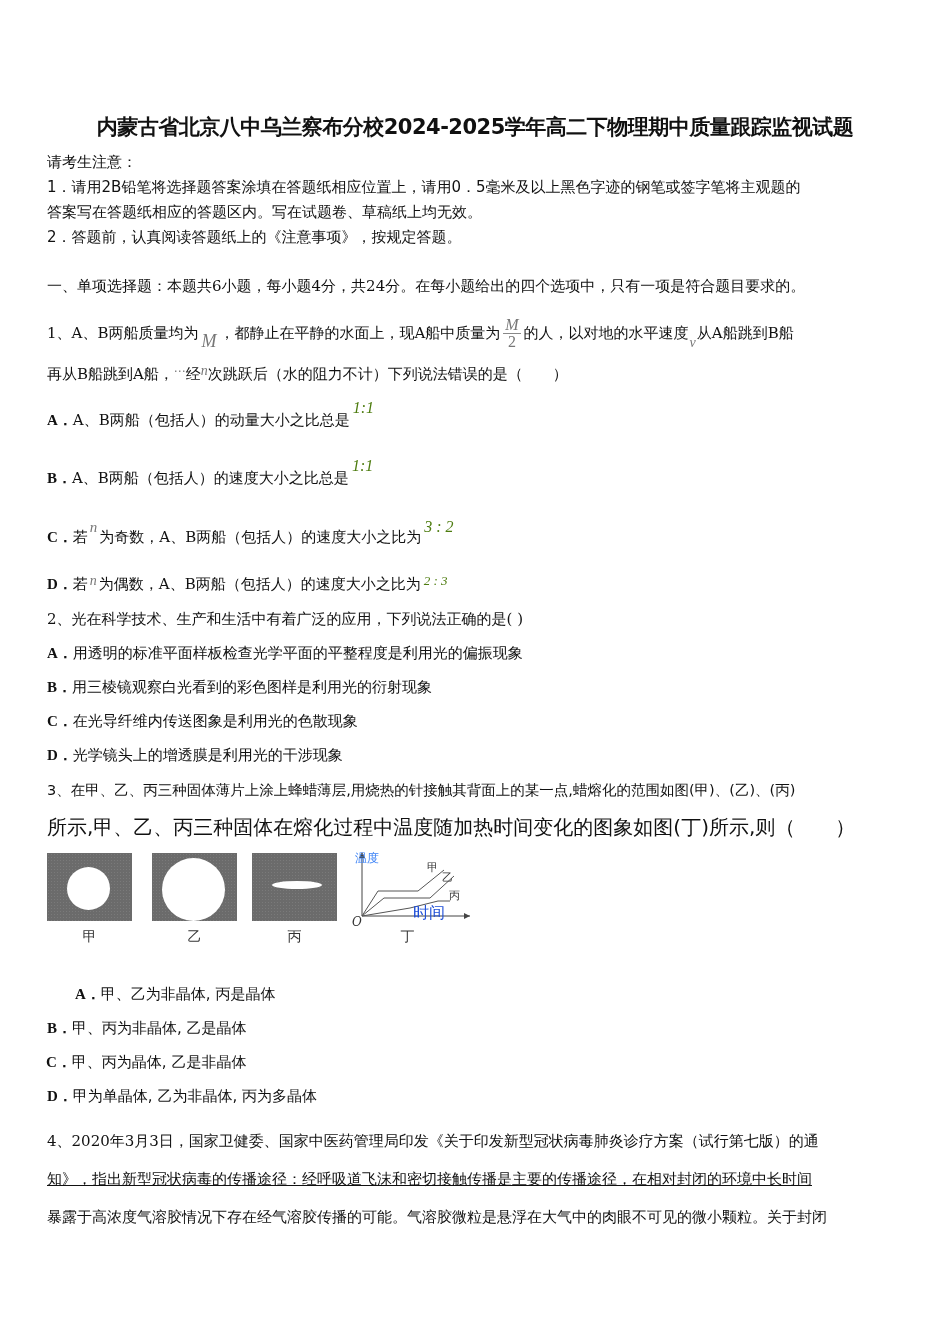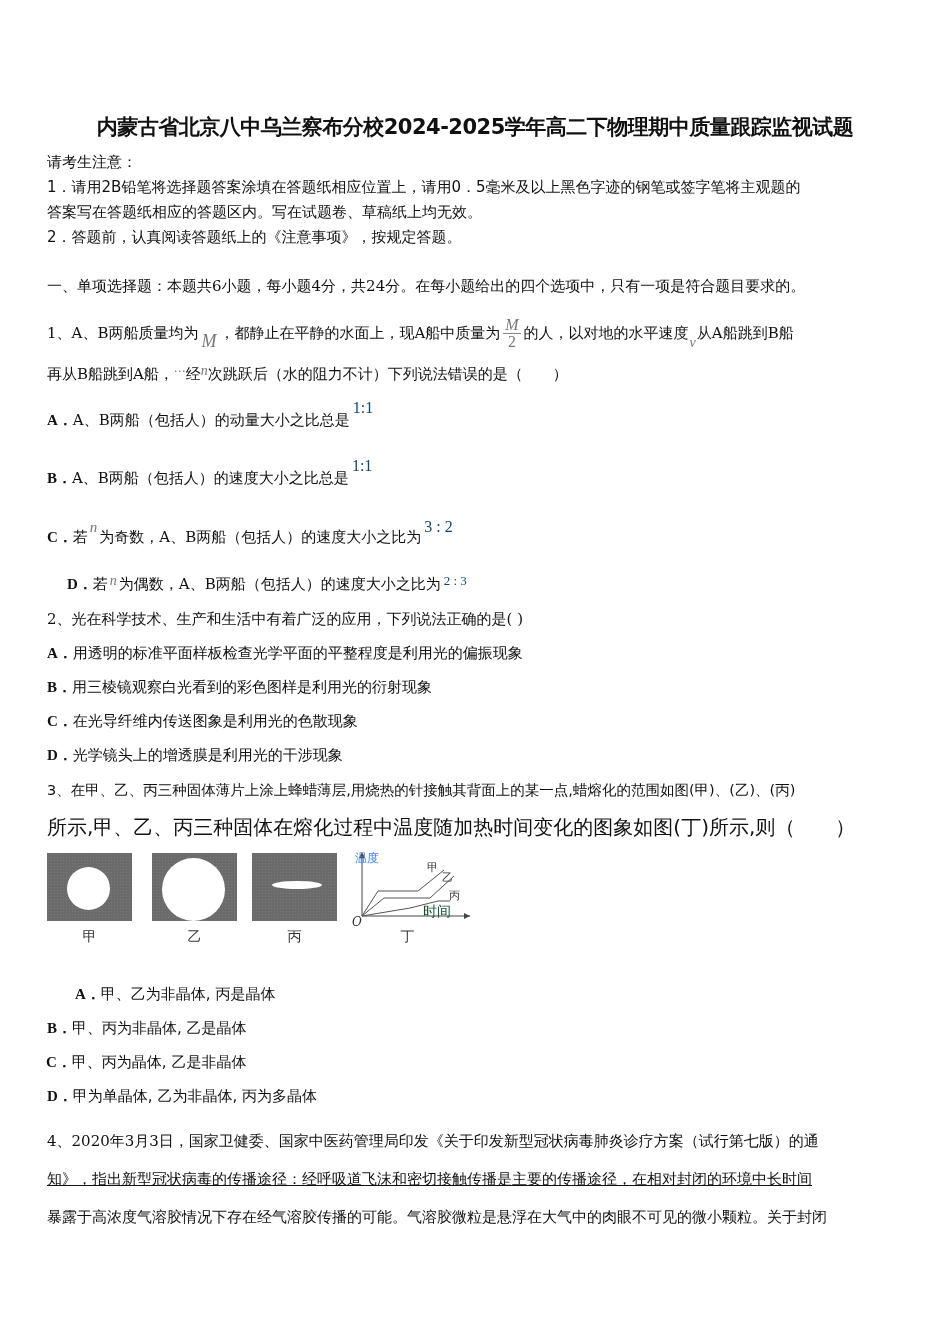--- a/index.html
+++ b/index.html
@@ -5,21 +5,21 @@
   html, body { margin:0; padding:0; background:#ffffff; }
   body { width:950px; height:1344px; position:relative; overflow:hidden;
          font-family:"DejaVu Serif","Liberation Serif",serif; color:#111; }
   .abs { position:absolute; white-space:nowrap; }
   .title { left:0; width:950px; top:113px; text-align:center;
            font-family:"DejaVu Sans","Liberation Sans",sans-serif; font-weight:bold; font-size:21px; letter-spacing:-0.5px; color:#111; }
   .t { font-size:15px; line-height:20px; }
   .sans { font-family:"DejaVu Sans","Liberation Sans",sans-serif; }
   b.lbl { font-family:"Liberation Serif",serif; font-weight:bold; }
   .math { font-family:"Liberation Serif",serif; font-style:italic; color:#777; font-size:18px; }
-  .mathn { font-family:"Liberation Serif",serif; color:#0c4a6e; font-size:16px; }
+  .mathn { font-family:"Liberation Serif",serif; color:#4d7c0f; font-size:16px;font-style:italic; }
   .frac { display:inline-block; vertical-align:middle; text-align:center; line-height:16px; margin:0 3px; }
   .frac span { display:block; font-family:"Liberation Serif",serif; color:#777; font-size:16px; }
   .frac .num { font-style:italic; border-bottom:1px solid #888; padding:0 2px; }
   .figure { left:45px; top:848px; width:430px; height:100px; }
   .panel { position:absolute; top:5px; width:85px; height:68px; background:#6b6b6b;
            background-image:radial-gradient(#7a7a7a 1px, transparent 1px); background-size:3px 3px; }
   .plabel { position:absolute; top:80px; width:85px; text-align:center; font-size:14px; font-family:"DejaVu Sans",sans-serif; color:#333; }
 </style>
 </head>
 <body>
@@ -53,21 +53,21 @@
 
   <div class="abs t" style="left:47px;top:410px;">
     <b class="lbl">A．</b><span>A、B两船（包括人）的动量大小之比总是</span><span class="mathn" style="position:relative;top:-12px;margin-left:3px;">1:1</span>
   </div>
   <div class="abs t" style="left:47px;top:468px;">
     <b class="lbl">B．</b><span>A、B两船（包括人）的速度大小之比总是</span><span class="mathn" style="position:relative;top:-12px;margin-left:3px;">1:1</span>
   </div>
   <div class="abs t" style="left:47px;top:527px;">
     <b class="lbl">C．</b><span>若</span><span class="math" style="font-size:15px;position:relative;top:-10px;margin:0 2px;">n</span><span>为奇数，A、B两船（包括人）的速度大小之比为</span><span class="mathn" style="position:relative;top:-10px;margin-left:3px;">3 : 2</span>
   </div>
-  <div class="abs t" style="left:47px;top:574px;margin-left:20px;">
+  <div class="abs t" style="left:47px;top:574px;">
     <b class="lbl">D．</b><span>若</span><span class="math" style="font-size:14px;position:relative;top:-4px;margin:0 2px;">n</span><span>为偶数，A、B两船（包括人）的速度大小之比为</span><span class="mathn" style="font-size:13px;position:relative;top:-4px;margin-left:3px;">2 : 3</span>
   </div>
 
   <div class="abs t" style="left:47px;top:609px;">2、光在科学技术、生产和生活中有着广泛的应用，下列说法正确的是( )</div>
   <div class="abs t" style="left:47px;top:643px;"><b class="lbl">A．</b><span>用透明的标准平面样板检查光学平面的平整程度是利用光的偏振现象</span></div>
   <div class="abs t" style="left:47px;top:677px;"><b class="lbl">B．</b><span>用三棱镜观察白光看到的彩色图样是利用光的衍射现象</span></div>
   <div class="abs t" style="left:47px;top:711px;"><b class="lbl">C．</b><span>在光导纤维内传送图象是利用光的色散现象</span></div>
   <div class="abs t" style="left:47px;top:745px;"><b class="lbl">D．</b><span>光学镜头上的增透膜是利用光的干涉现象</span></div>
 
   <div class="abs t sans" style="left:47px;top:780px;font-size:14.5px;">3、在甲、乙、丙三种固体薄片上涂上蜂蜡薄层,用烧热的针接触其背面上的某一点,蜡熔化的范围如图(甲)、(乙)、(丙)</div>
@@ -92,21 +92,21 @@
     <svg style="position:absolute;left:305px;top:0;" width="125" height="80">
       <line x1="12" y1="68" x2="120" y2="68" stroke="#444" stroke-width="1"></line>
       <polygon points="120,68 114,65 114,71" fill="#444"></polygon>
       <line x1="12" y1="68" x2="12" y2="6" stroke="#444" stroke-width="1"></line>
       <polygon points="12,4 9,10 15,10" fill="#444"></polygon>
       <polyline points="12,68 28,43 68,43 94,22" fill="none" stroke="#555" stroke-width="1"></polyline>
       <polyline points="12,68 34,50 80,50 104,28" fill="none" stroke="#555" stroke-width="1"></polyline>
       <polyline points="12,68 60,60 88,53 100,53" fill="none" stroke="#555" stroke-width="1"></polyline>
     </svg>
     <div class="abs" style="left:310px;top:2px;font-size:12px;font-family:'DejaVu Sans',sans-serif;color:#3b82f6;">温度</div>
-    <div class="abs" style="left:378px;top:55px;font-size:14px;font-family:'DejaVu Sans',sans-serif;color:#14532d;">时间</div>
+    <div class="abs" style="left:368px;top:55px;font-size:16px;font-family:'DejaVu Sans',sans-serif;color:#1d4ed8;">时间</div>
     <div class="abs" style="left:307px;top:67px;font-size:12px;font-style:italic;color:#333;">O</div>
     <div class="abs" style="left:382px;top:12px;font-size:11px;font-family:'DejaVu Sans',sans-serif;color:#333;">甲</div>
     <div class="abs" style="left:397px;top:22px;font-size:11px;font-family:'DejaVu Sans',sans-serif;color:#333;">乙</div>
     <div class="abs" style="left:404px;top:40px;font-size:11px;font-family:'DejaVu Sans',sans-serif;color:#333;">丙</div>
     <div class="plabel" style="left:320px;">丁</div>
   </div>
 
   <div class="abs t" style="left:47px;top:984px;margin-left:28px;"><b class="lbl">A．</b><span class="sans">甲、乙为非晶体, 丙是晶体</span></div>
   <div class="abs t" style="left:47px;top:1018px;"><b class="lbl">B．</b><span class="sans">甲、丙为非晶体, 乙是晶体</span></div>
   <div class="abs t" style="left:46px;top:1052px;"><b class="lbl">C．</b><span class="sans">甲、丙为晶体, 乙是非晶体</span></div>

